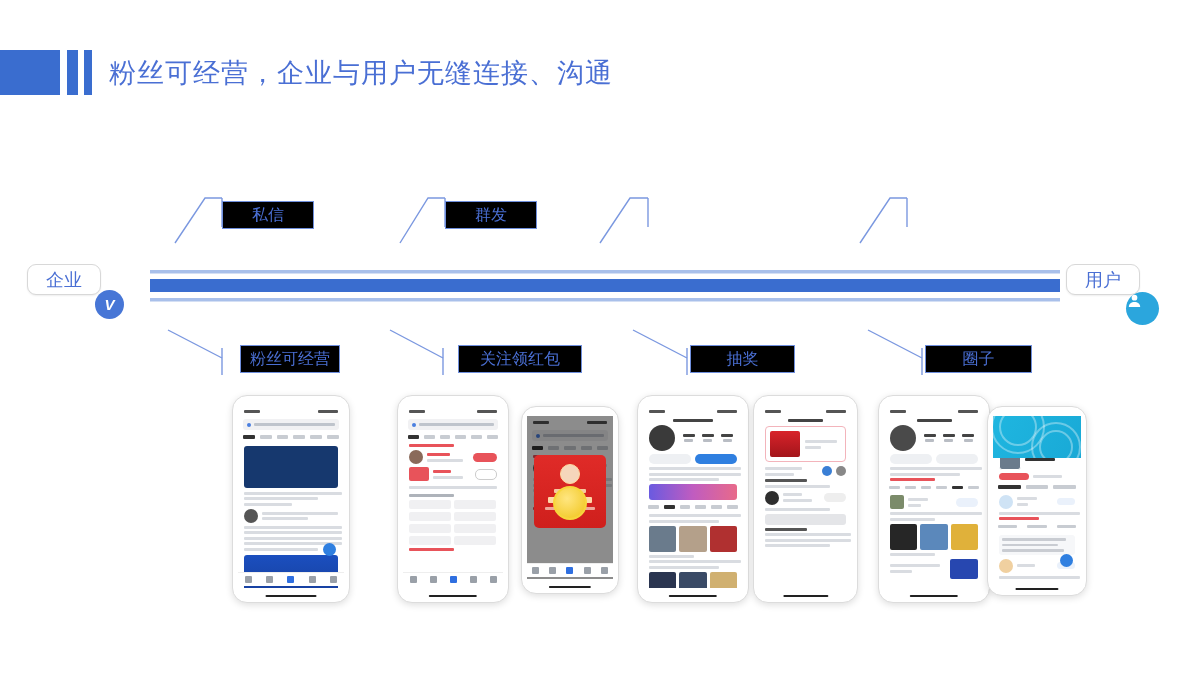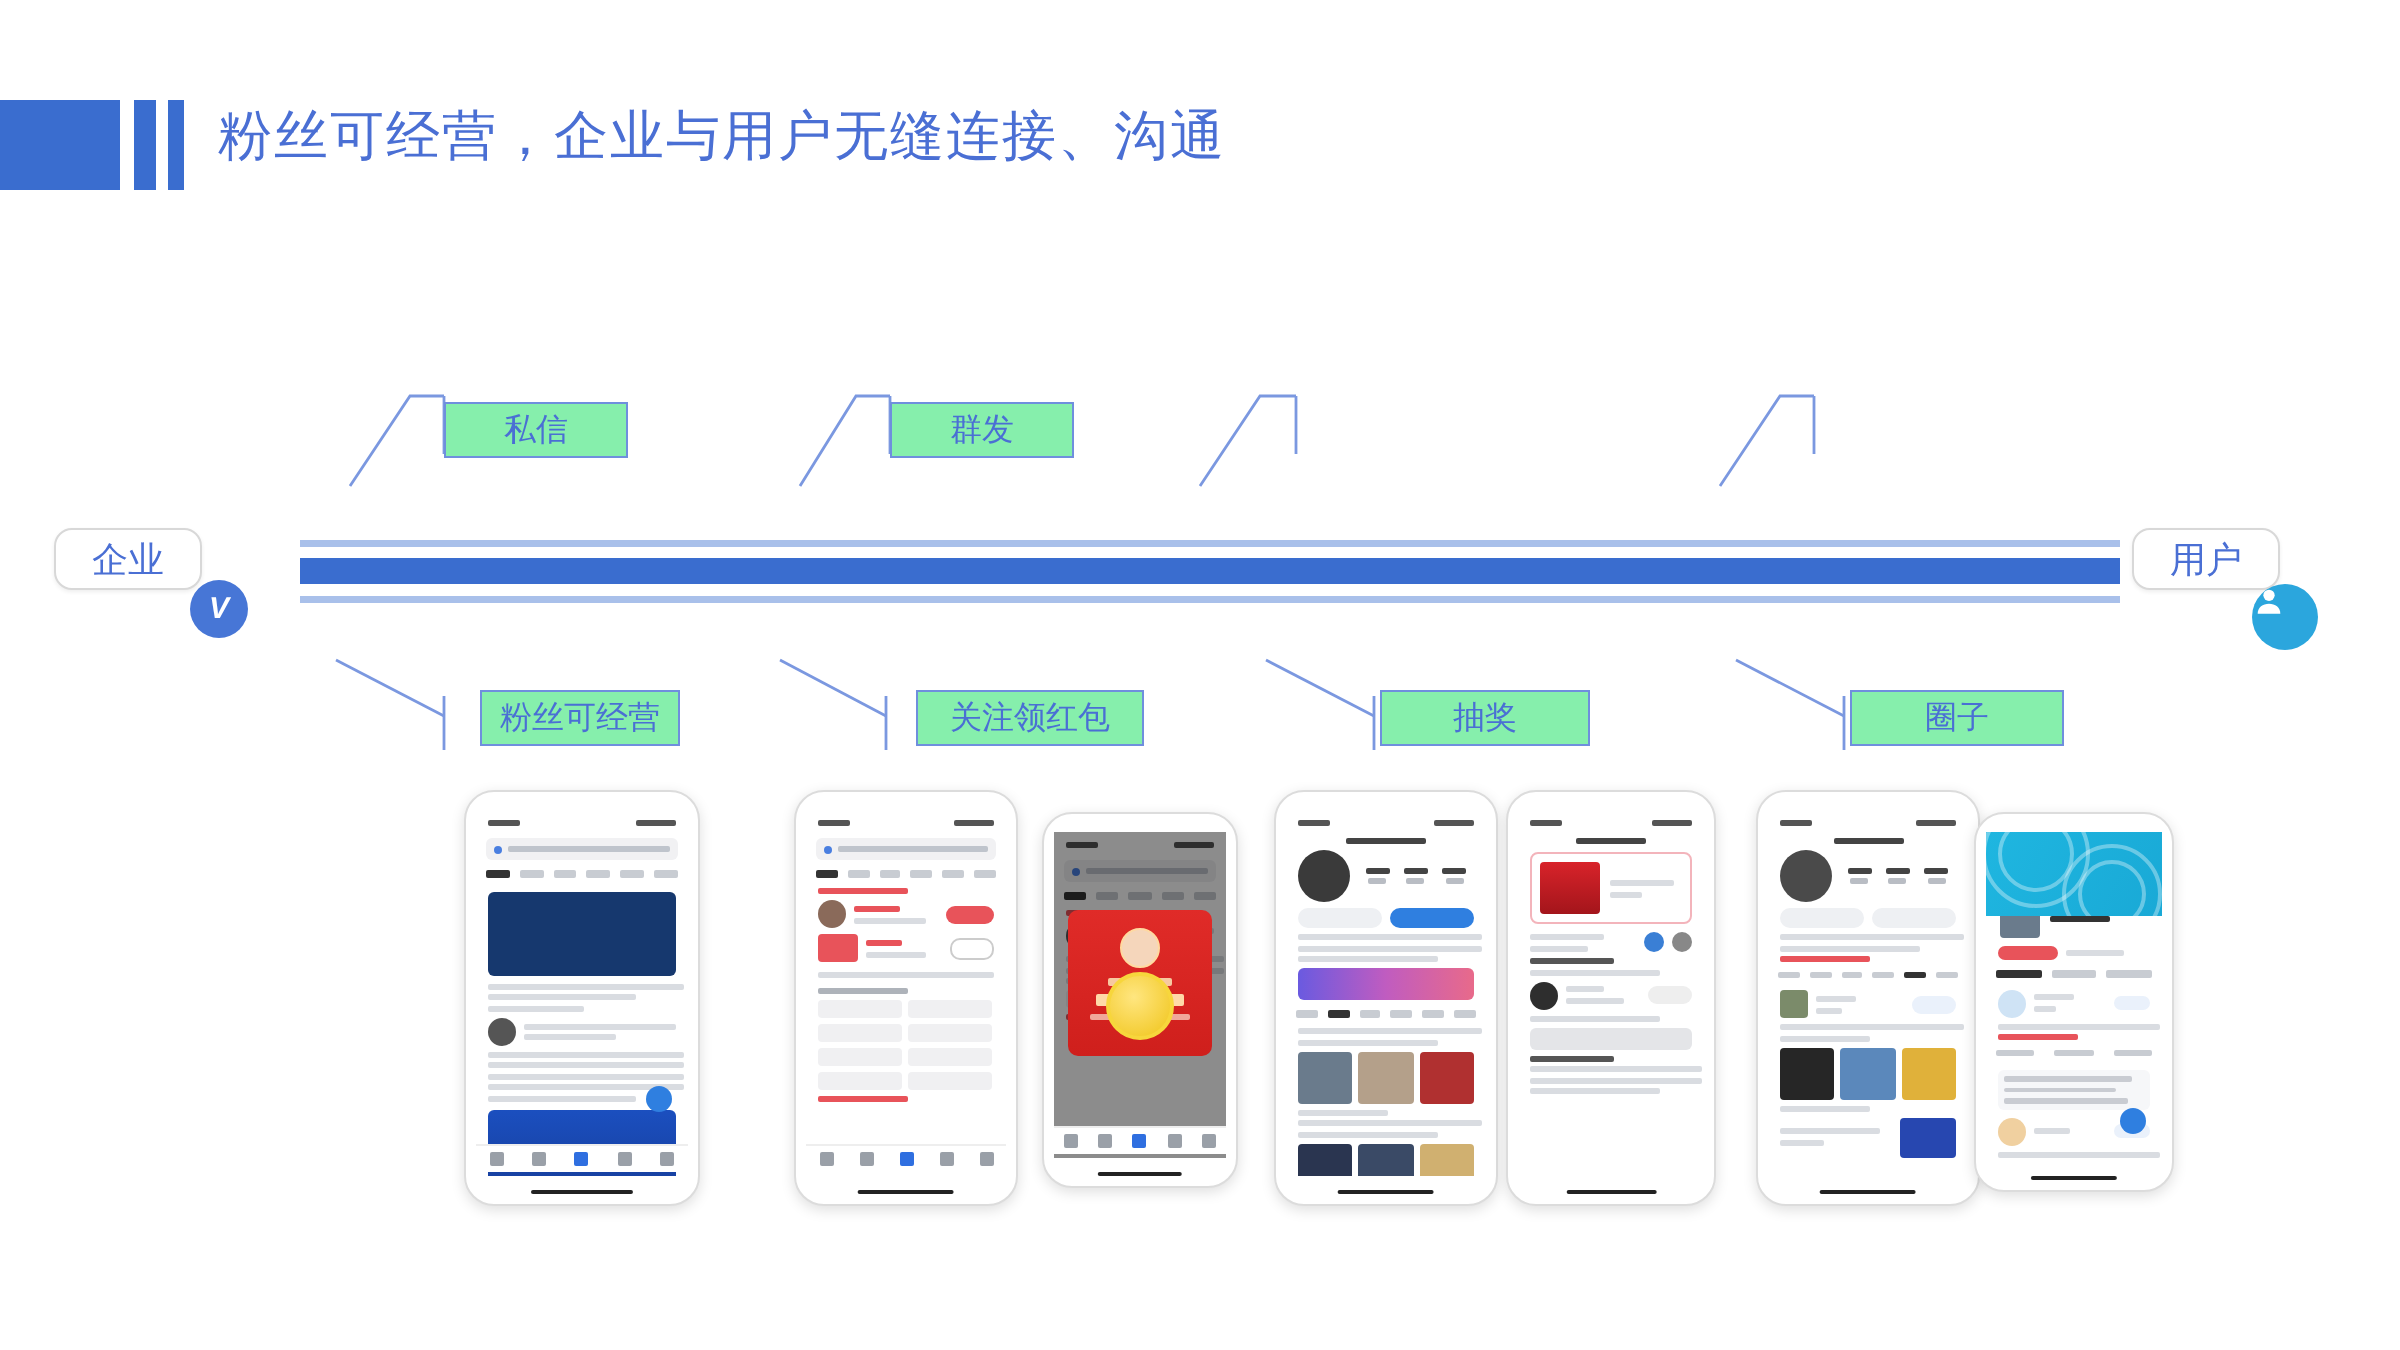--- a/index.html
+++ b/index.html
@@ -5,35 +5,35 @@
 <style>
   html,body{margin:0;padding:0;}
   body{
     width:1200px;height:675px;
     background:#ffffff;
     font-family:"Liberation Sans","DejaVu Sans",sans-serif;
     overflow:hidden;
     position:relative;
   }
   
-  .title-row{position:absolute;left:0;top:50px;height:45px;display:flex;align-items:flex-start;}
+  .title-row{position:absolute;left:0;top:50px;height:45px;display:flex;align-items:center;}
   .title-block{width:60px;height:45px;background:#3a6dcf;}
   .title-bar{width:11px;height:45px;background:#3a6dcf;margin-left:7px;}
   .title-bar.thin{width:8px;margin-left:6px;}
   .title-text{
     margin-left:17px;font-size:27px;color:#4a6fd4;letter-spacing:1px;
     font-weight:400;white-space:nowrap;
   }
   
   .diagram{position:absolute;left:0;top:0;width:1200px;height:400px;}
   .diagram svg{position:absolute;left:0;top:0;}
 
   .tagbox{
     position:absolute;box-sizing:border-box;
-    border:1.4px solid #6f8fdd;background:#86efac;
+    border:1.4px solid #6f8fdd;background:#000000;
     color:#4a6fd4;font-size:16px;
     display:flex;align-items:center;justify-content:center;
     white-space:nowrap;height:28px;
   }
   .endcap{
     position:absolute;box-sizing:border-box;
     border:1px solid #d8d8d8;border-radius:9px;background:#fff;
     color:#4a6fd4;font-size:18px;
     display:flex;align-items:center;justify-content:center;
     height:31px;width:74px;
@@ -161,21 +161,21 @@
   <div class="tagbox" style="left:222px;top:201px;width:92px;">
     <span>私信</span>
   </div>
   <div class="tagbox" style="left:445px;top:201px;width:92px;">
     <span>群发</span>
   </div>
 
   <div class="tagbox" style="left:240px;top:345px;width:100px;">
     <span>粉丝可经营</span>
   </div>
-  <div class="tagbox" style="left:458px;top:345px;width:114px;">
+  <div class="tagbox" style="left:458px;top:345px;width:124px;">
     <span>关注领红包</span>
   </div>
   <div class="tagbox" style="left:690px;top:345px;width:105px;">
     <span>抽奖</span>
   </div>
   <div class="tagbox" style="left:925px;top:345px;width:107px;">
     <span>圈子</span>
   </div>
 
   <div class="endcap" style="left:27px;top:264px;">

